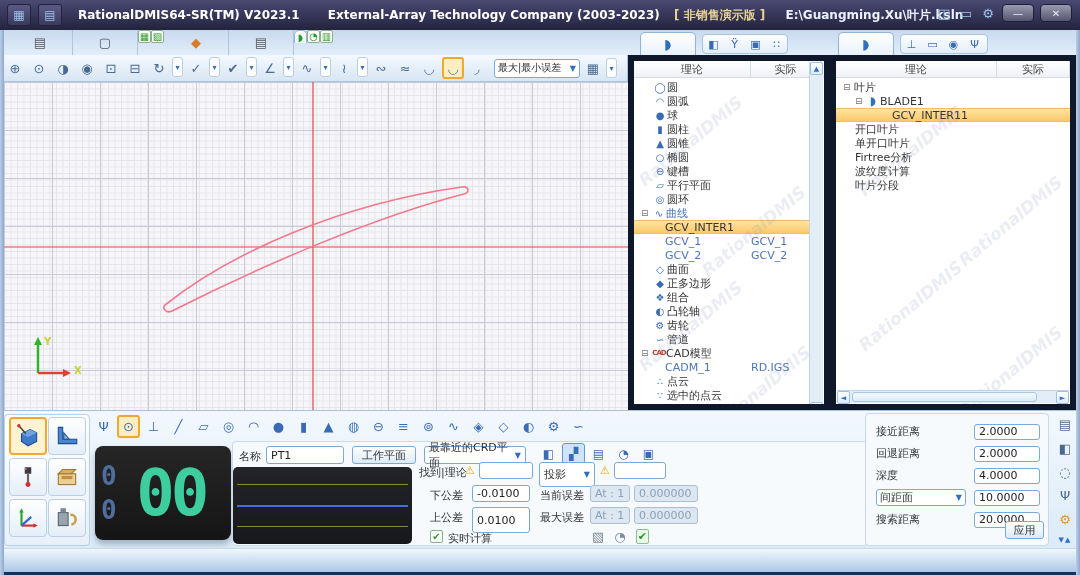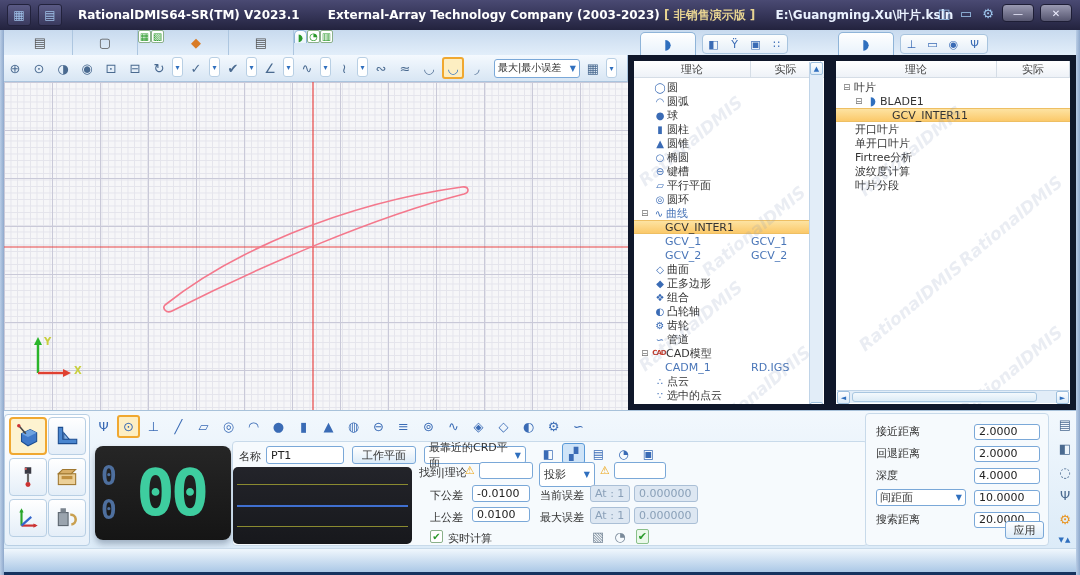--- a/index.html
+++ b/index.html
@@ -3,21 +3,21 @@
 <meta charset="utf-8">
 <style>
 *{margin:0;padding:0;box-sizing:border-box}
 body{background:#333;font-family:"DejaVu Sans","Liberation Sans",sans-serif}
 #app{position:relative;width:1080px;height:575px;background:#dfecf8;overflow:hidden}
 .abs{position:absolute}
 
 #titlebar{left:0;top:0;width:1080px;height:30px;background:linear-gradient(180deg,#4a4a73 0%,#38385c 45%,#23233e 100%);display:flex;align-items:center;color:#fff}
 .sysicon{width:24px;height:22px;margin-left:7px;background:linear-gradient(#5a5a85,#3a3a5e);border:1px solid #22223c;border-radius:3px;display:flex;align-items:center;justify-content:center;color:#9fc0e8;font-size:12px}
 #title-text{margin-left:16px;font-size:12px;font-weight:bold;white-space:nowrap}
-#title-text .demo{color:#e8d492;}
+#title-text .demo{color:#e8d492;margin-left:10px}
 #title-text .path{color:#eaf2ff;margin-left:16px}
 #title-right{position:absolute;right:8px;top:4px;display:flex;align-items:center;gap:6px}
 .tr-ico{color:#9fc8ef;font-size:13px;padding:0 2px}
 .wbtn{width:32px;height:18px;background:linear-gradient(#9a9ab2,#55556f);border:1px solid #1e1e36;border-radius:4px;color:#eef;display:flex;align-items:center;justify-content:center;font-size:10px}
 
 #ribbon{left:0;top:30px;width:1080px;height:25px;background:linear-gradient(#c8daee,#e2eefa)}
 #ribbon-tabs{position:absolute;left:8px;top:0;display:flex;height:25px}
 .rtab{width:65px;height:25px;display:flex;align-items:center;justify-content:center;border-right:1px solid #adc6e0;font-size:13px}
 .rtab.on{background:linear-gradient(#ffffff,#eaf4fd);border:1px solid #8fb4d8;border-bottom:none;border-radius:5px 5px 0 0}
 .cg{color:#555}.cb{color:#3a77c2}.co{color:#d97b26}
@@ -676,21 +676,21 @@
   <span class="warn abs" style="left:600px;top:464px">⚠</span>
   <div class="inp abs" style="left:614px;top:462px;width:52px;height:17px"></div>
 
   <span class="flabel abs" style="left:430px;top:488px">下公差</span>
   <div class="inp abs" style="left:472px;top:485px;width:58px;height:17px">-0.0100</div>
   <span class="flabel abs" style="left:540px;top:488px">当前误差</span>
   <div class="inp dis abs" style="left:590px;top:485px;width:40px;height:17px">At : 1</div>
   <div class="inp dis abs" style="left:634px;top:485px;width:64px;height:17px">0.000000</div>
 
   <span class="flabel abs" style="left:430px;top:510px">上公差</span>
-  <div class="inp abs" style="left:472px;top:507px;width:58px;height:15px">0.0100</div>
+  <div class="inp abs" style="left:472px;top:507px;width:58px;height:26px">0.0100</div>
   <span class="flabel abs" style="left:540px;top:510px">最大误差</span>
   <div class="inp dis abs" style="left:590px;top:507px;width:40px;height:17px">At : 1</div>
   <div class="inp dis abs" style="left:634px;top:507px;width:64px;height:17px">0.000000</div>
 
   <div class="cb abs" style="left:430px;top:530px">✔</div>
   <span class="flabel abs" style="left:448px;top:531px">实时计算</span>
   <div class="abs" style="left:592px;top:529px;display:flex;gap:10px">
 
   <span class="aicon"><span>▧</span></span>
       <span class="aicon"><span>◔</span></span>

